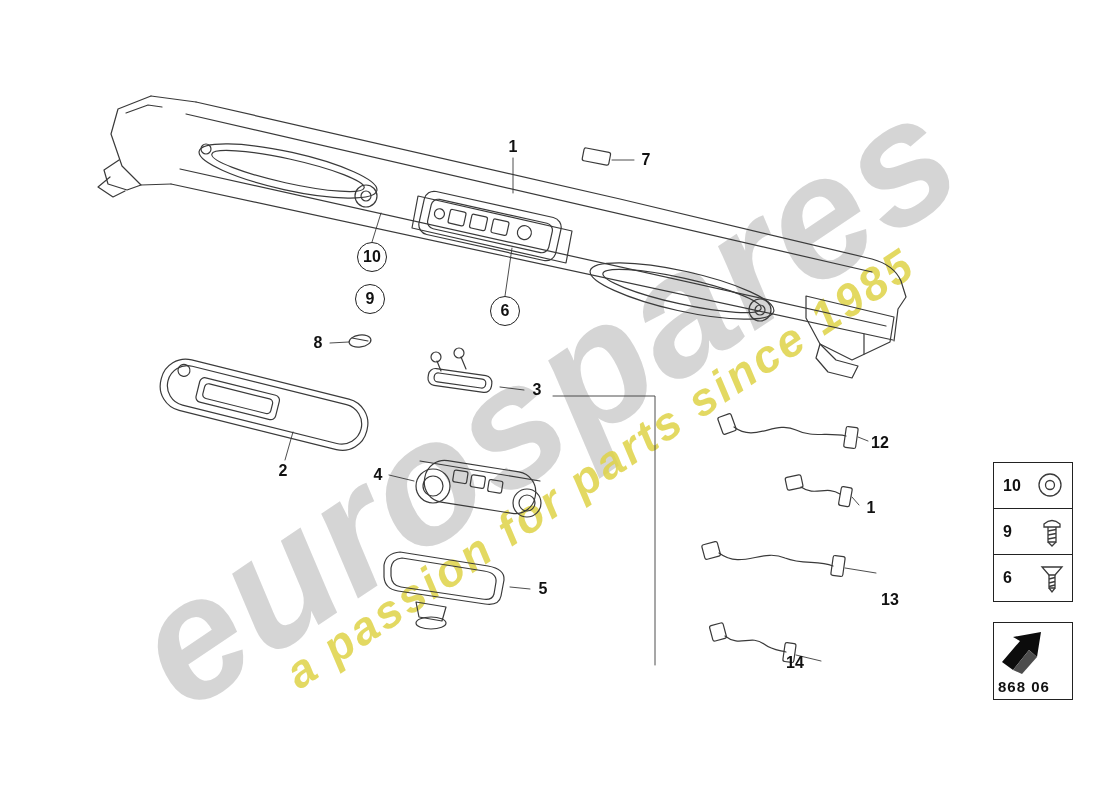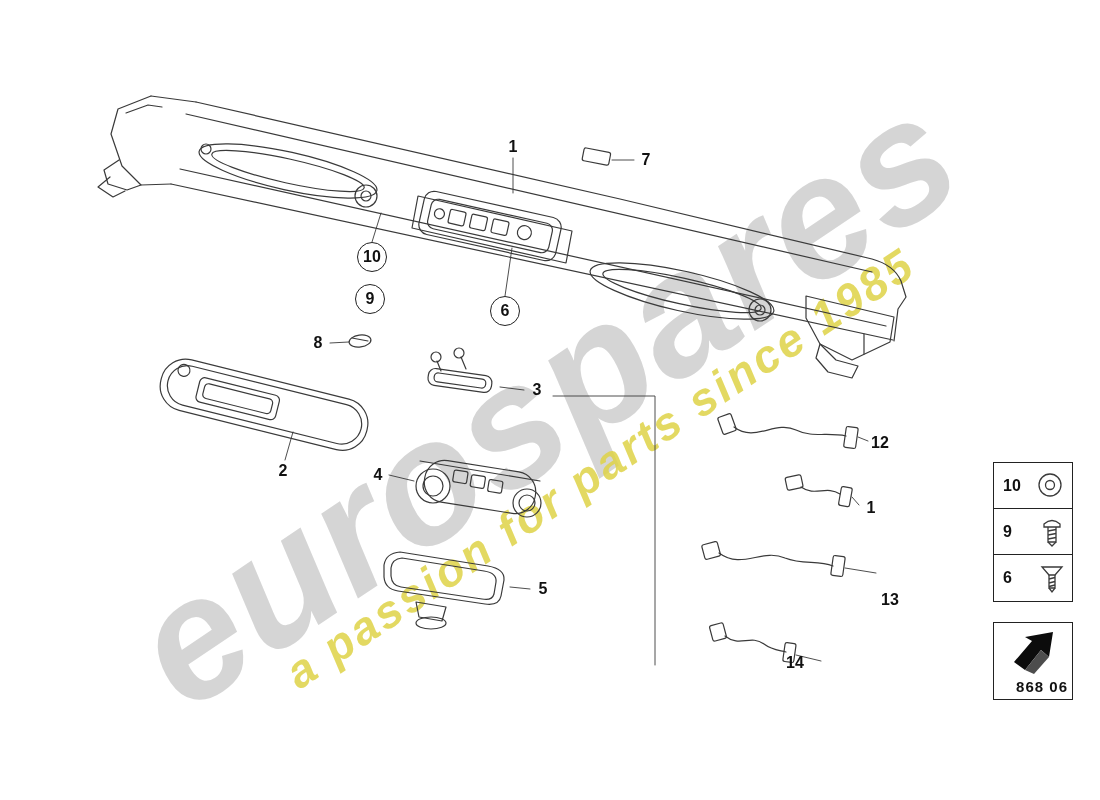--- a/index.html
+++ b/index.html
@@ -23,21 +23,21 @@
   .legend { position:absolute; left:993px; top:462px; width:80px; z-index:3;
             border:1.3px solid #222; background:#fff; }
   .legend-row { height:46px; display:flex; align-items:center; justify-content:space-between;
                 padding:2px 7px 2px 9px; border-bottom:1.3px solid #222; }
   .legend-row:last-child { border-bottom:none; }
   .legend-num { font-size:16px; font-weight:bold; color:#111; }
   .legend-icon svg { display:block; }
 
   .part-group { position:absolute; left:993px; top:622px; width:80px; height:78px; z-index:3;
                 border:1.3px solid #222; background:#fff; display:flex; flex-direction:column;
-                align-items:flex-end; justify-content:space-between; padding:5px 4px 4px; }
+                align-items:flex-start; justify-content:space-between; padding:5px 4px 4px; }
   .pg-icon svg { display:block; }
   .pg-code { font-size:15px; font-weight:bold; color:#111; letter-spacing:1px; }
 </style>
 </head>
 <body>
 
 <div class="stage">
 
   <div class="watermark wm-brand">eurospares</div>
   <div class="watermark wm-tagline">a passion for parts since 1985</div>

